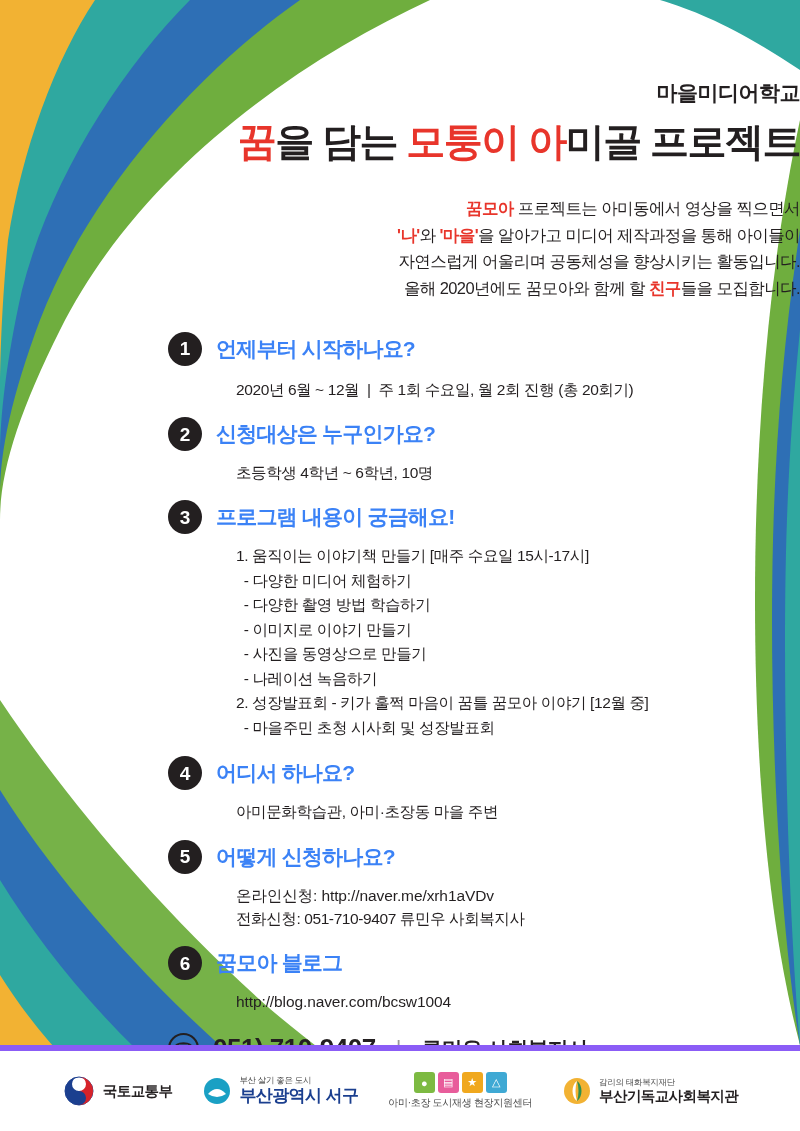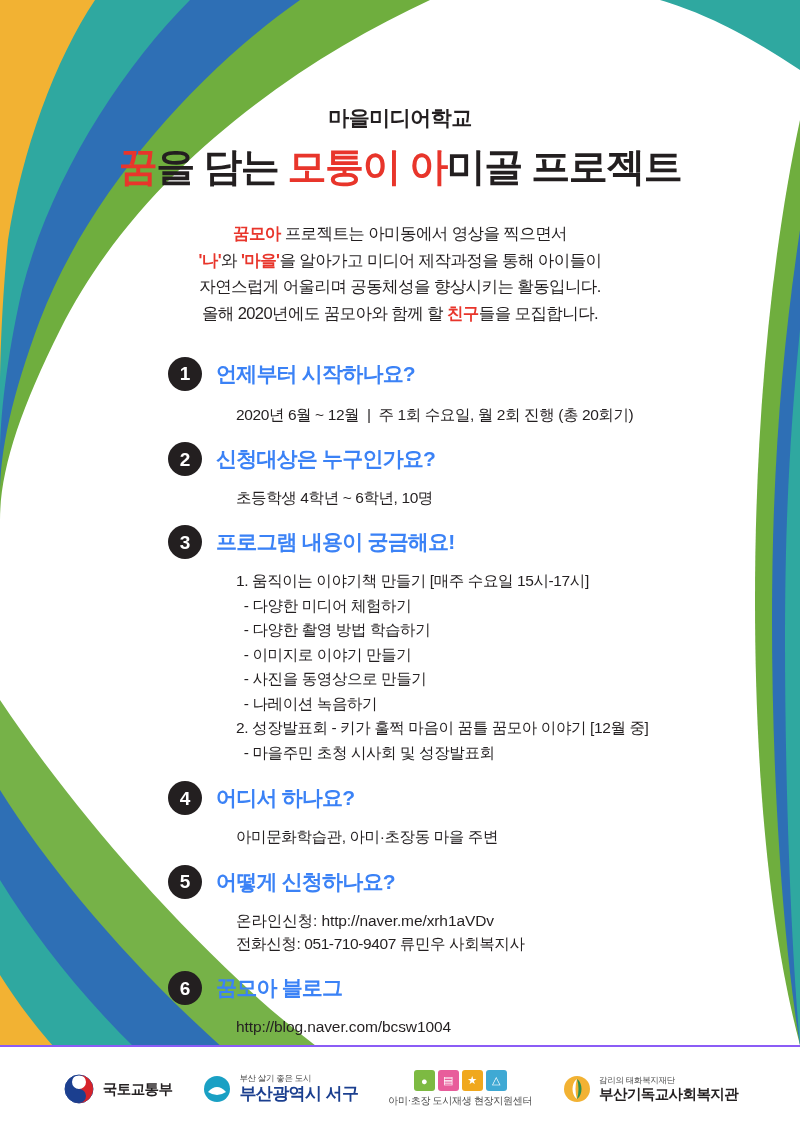--- a/index.html
+++ b/index.html
@@ -27,22 +27,22 @@
   .deco-svg {
     position: absolute;
     left: 0; top: 0;
     width: 800px; height: 1131px;
     pointer-events: none;
   }
 
   
   .header {
     position: relative;
-    padding-top: 104px;
-    text-align: center;
+    padding-top: 79px;
+    text-align: right;
     z-index: 5;
   }
   .school-label {
     font-size: 21px;
     font-weight: bold;
     color: #231f20;
     letter-spacing: -0.5px;
   }
   .main-title {
     margin-top: 8px;
@@ -149,21 +149,21 @@
     letter-spacing: -0.8px;
   }
 
   
   .footer {
     position: absolute;
     left: 0; bottom: 0;
     width: 800px;
     height: 86px;
     background: #ffffff;
-    border-top: 2px solid #8b5cf6;
+    border-top: 6px solid #8b5cf6;
     display: flex;
     align-items: center;
     justify-content: center;
     gap: 30px;
     z-index: 6;
   }
   .logo {
     display: flex;
     align-items: center;
     gap: 7px;

